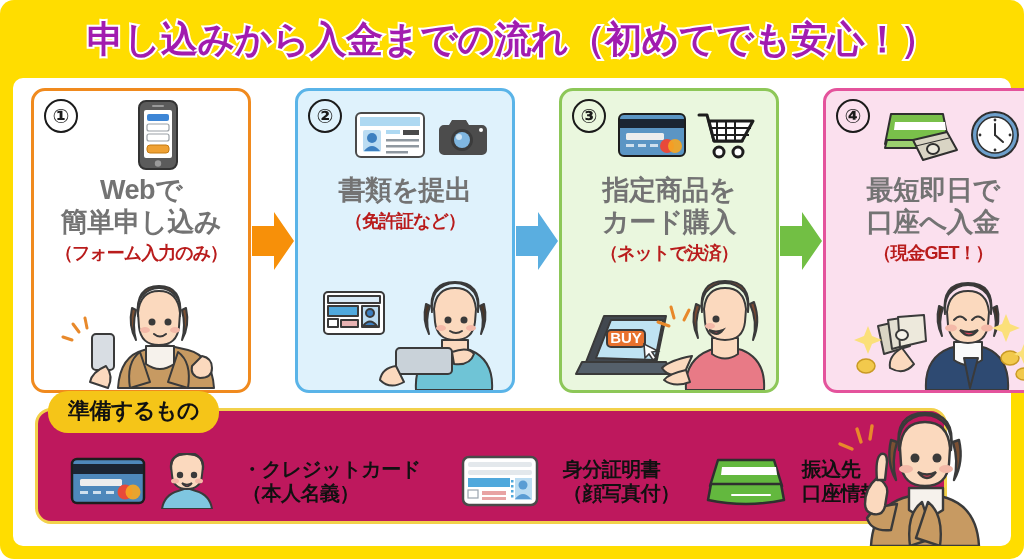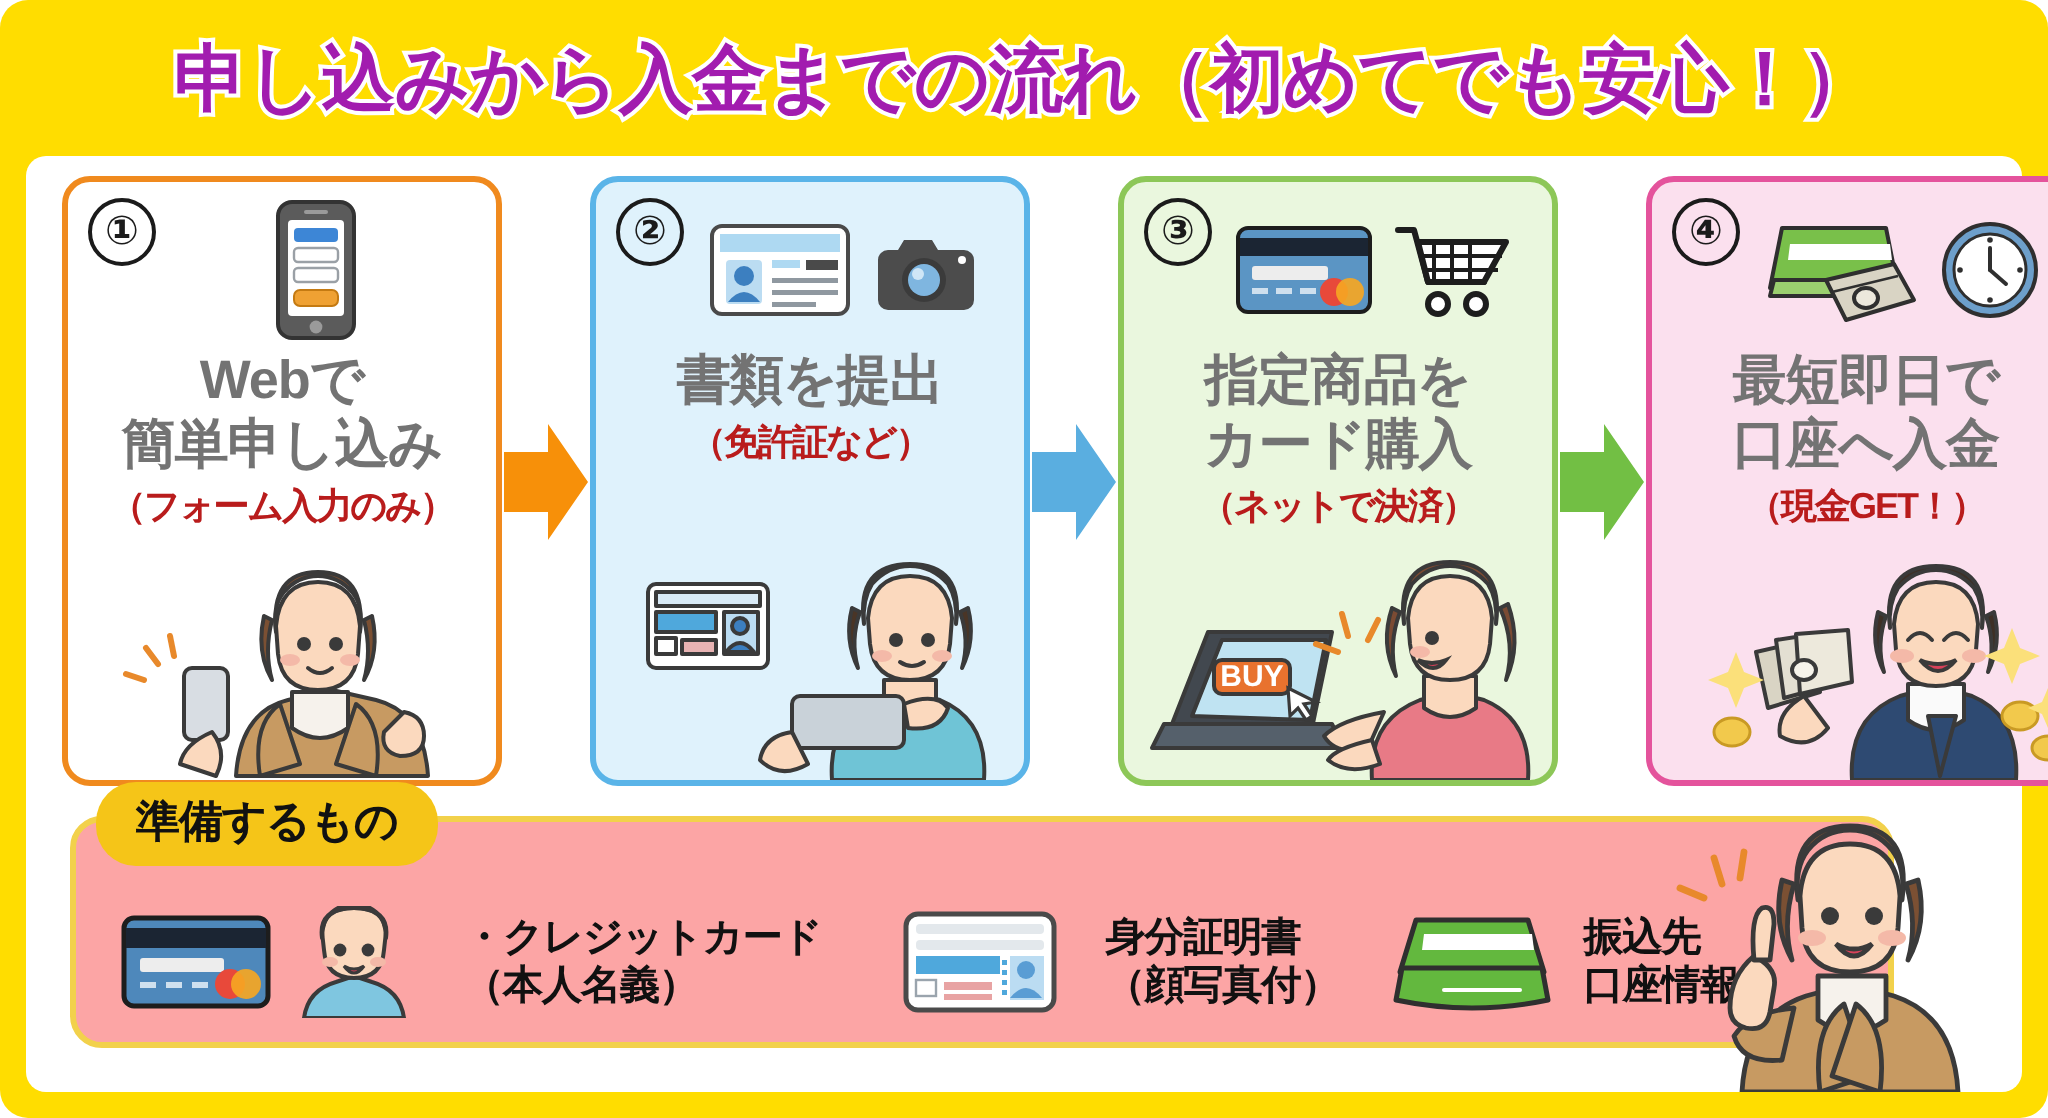--- a/index.html
+++ b/index.html
@@ -99,21 +99,21 @@
     display: flex; align-items: center; justify-content: center;
   }
   .arrow .glyph {
     width: 46px; height: 66px;
   }
 
   
   .prep-panel {
     position: absolute; left: 22px; top: 330px;
     width: 912px; height: 116px;
-    background: #fca5a5; border: 3px solid #F2D14B;
+    background: #be185d; border: 3px solid #F2D14B;
     border-radius: 16px;
   }
   .prep-tab {
     position: absolute; left: 10px; top: -20px;
     background: #F5C518; border-radius: 20px;
     padding: 5px 20px 7px 20px;
     font-size: 22px; font-weight: bold; color: #111;
     letter-spacing: -0.5px;
     white-space: nowrap;
   }
@@ -430,21 +430,21 @@
         </div>
       </div>
 
     </div>
 
     <div class="prep-panel">
       <div class="prep-tab">準備するもの</div>
 
       <div class="prep-items">
 
-        <div class="prep-item" style="margin-left:6px;justify-content:center;">
+        <div class="prep-item" style="margin-left:16px;justify-content:center;">
           <span>
             <svg width="76" height="50" viewBox="0 0 76 50">
               <rect x="2" y="3" width="72" height="44" rx="5" fill="#4E88BB" stroke="#1d1d1d" stroke-width="2.5"></rect>
               <rect x="3" y="8" width="70" height="10" fill="#1b2533"></rect>
               <rect x="10" y="23" width="42" height="7" rx="1.5" fill="#EDEDED"></rect>
               <rect x="10" y="35" width="8" height="3" fill="#cfe0ee"></rect>
               <rect x="23" y="35" width="8" height="3" fill="#cfe0ee"></rect>
               <rect x="36" y="35" width="8" height="3" fill="#cfe0ee"></rect>
               <circle cx="55" cy="36" r="7.5" fill="#E8493A"></circle>
               <circle cx="63" cy="36" r="7.5" fill="#F5A623" fill-opacity="0.92"></circle>

